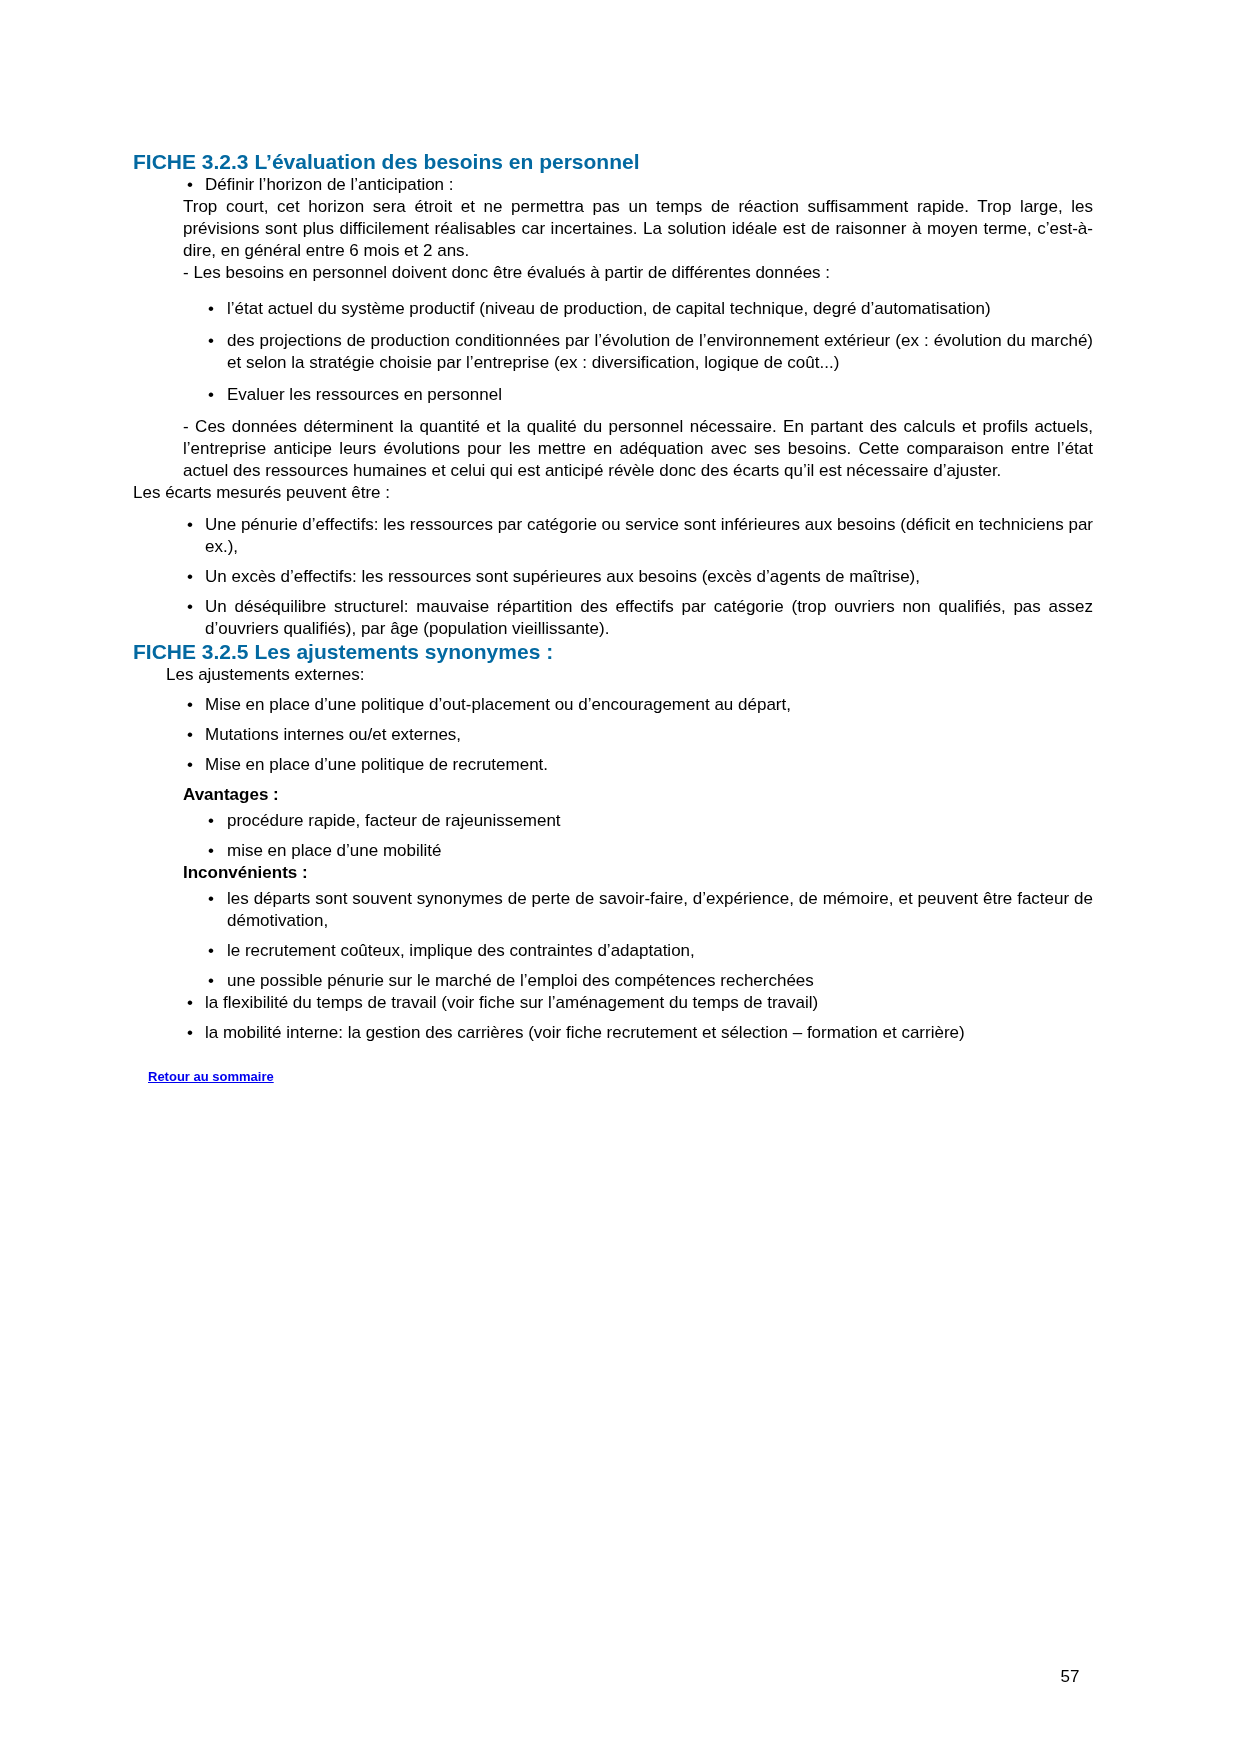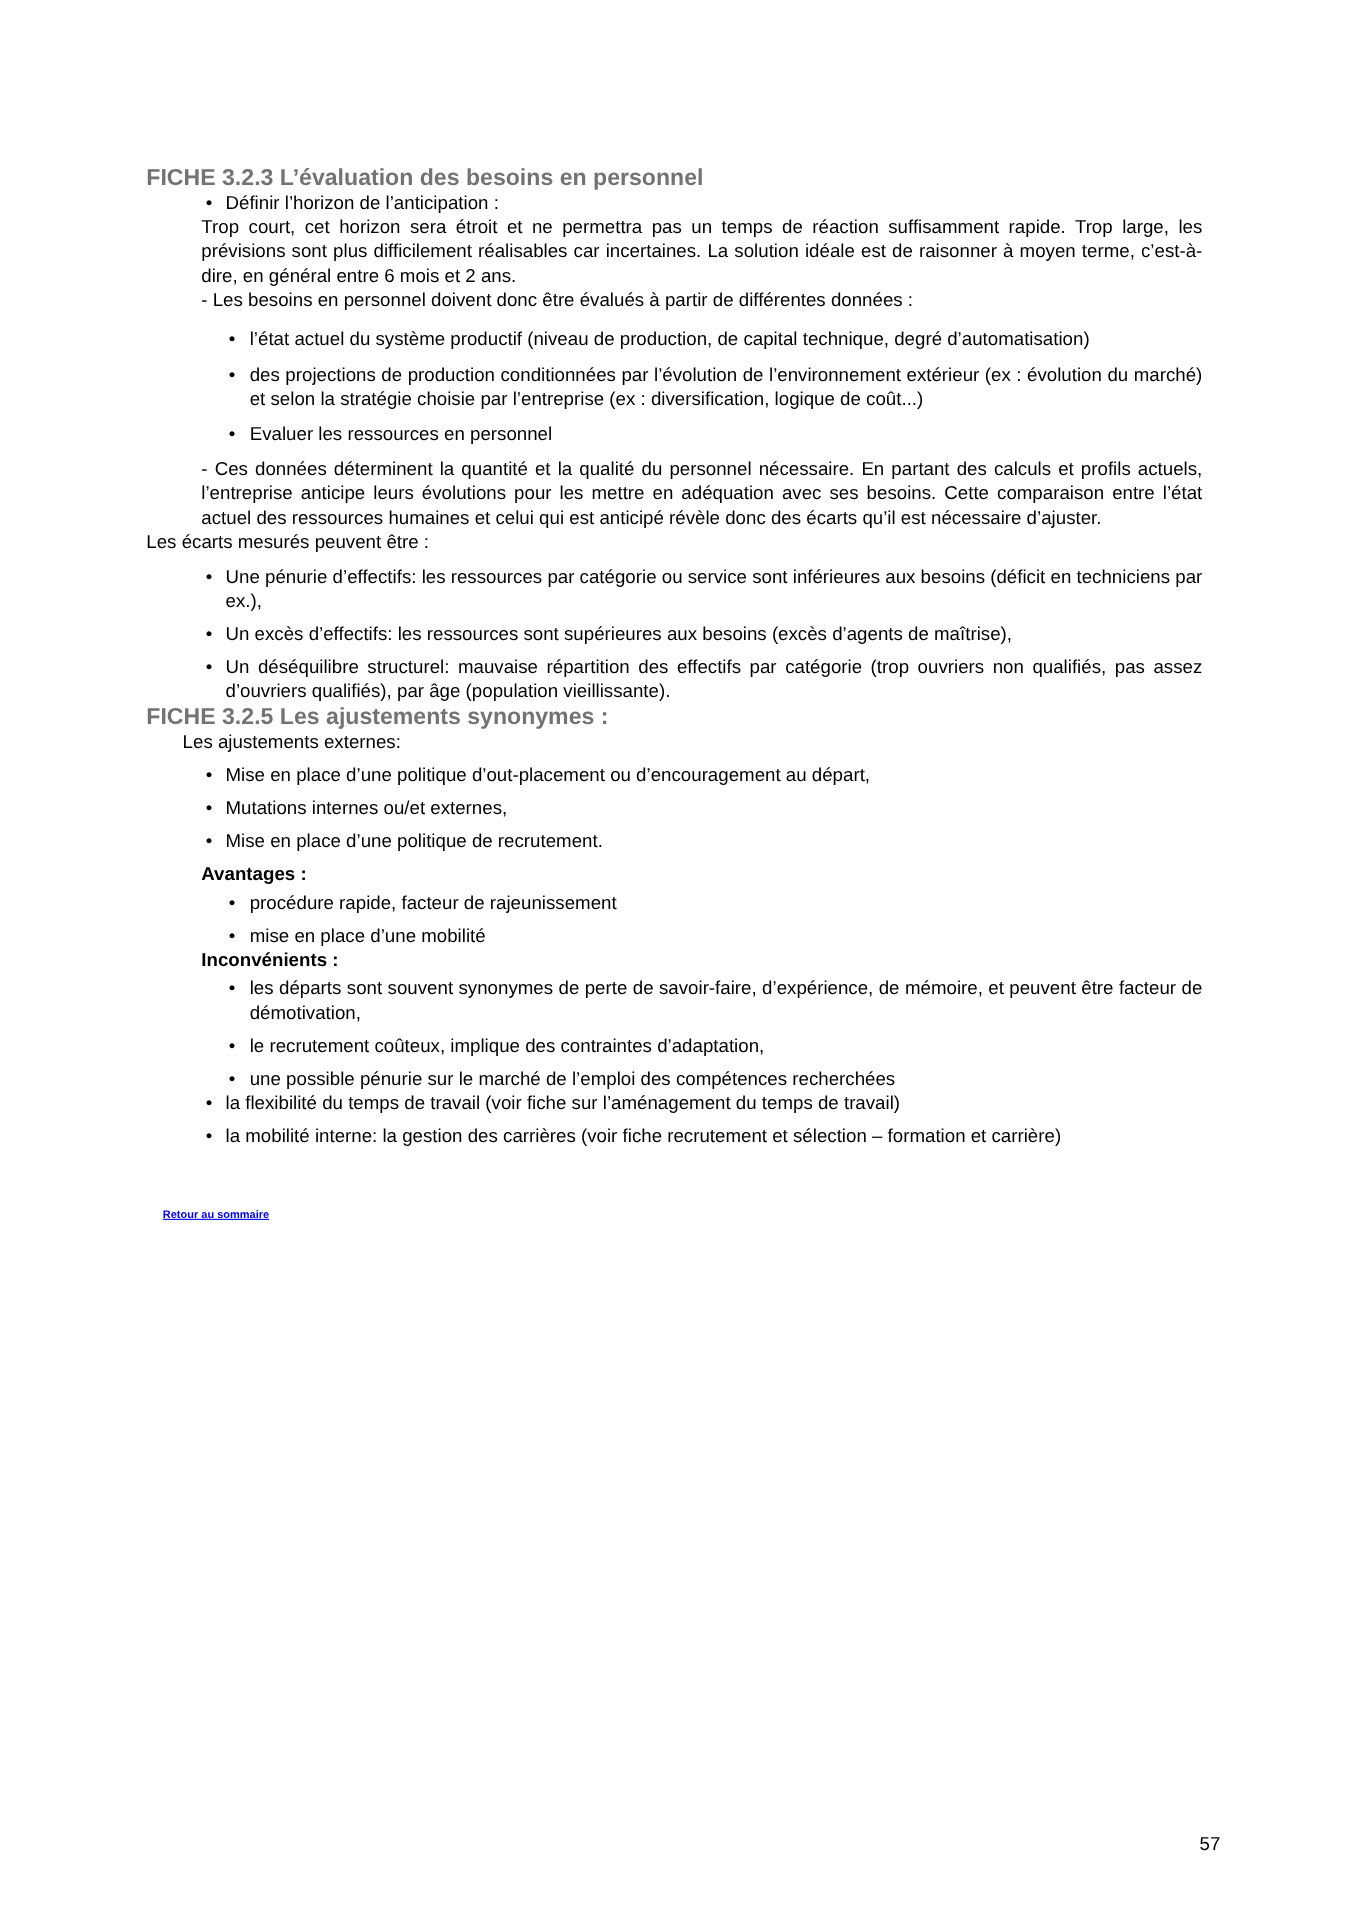--- a/index.html
+++ b/index.html
@@ -7,21 +7,21 @@
     position:relative;
     width:1241px;height:1751px;
     background:#ffffff;
     box-sizing:border-box;
     padding:150px 148px 0 133px;
     font-family:"Liberation Sans", sans-serif;
     font-size:17px;line-height:22px;color:#000;
     margin:0 auto;
     overflow:hidden;
   }
-  h1.fiche{font-size:21px;line-height:24px;font-weight:bold;color:#737373;margin:0;}
+  h1.fiche{font-size:21px;line-height:24px;font-weight:bold;color:#0369a1;margin:0;}
   p{margin:0;}
   .just{text-align:justify;}
   .ind1{margin-left:33px;}
   .ind2{margin-left:50px;}
   .bold{font-weight:bold;}
   .li{display:flex;}
   .li1{margin-left:54px;}
   .li2{margin-left:75px;}
   .li1 .mk{flex:0 0 18px;}
   .li2 .mk{flex:0 0 19px;}
@@ -32,30 +32,30 @@
   .mb8{margin-bottom:8px;}
   .mb10{margin-bottom:10px;}
   .mb14{margin-bottom:14px;}
   .mb28{margin-bottom:28px;}
   .mb32{margin-bottom:32px;}
   .mb33{margin-bottom:33px;}
   .mt60{margin-top:60px;}
   .mt64{margin-top:64px;}
   .sommaire-link{
     display:inline-block;
-    margin-top:52px;margin-left:15px;
-    font-size:10px;line-height:18px;
+    margin-top:24px;margin-left:15px;
+    font-size:13px;line-height:18px;
     font-weight:bold;
     color:#0000EE;
     text-decoration:underline;
     cursor:pointer;
   }
   .pageno{
     position:absolute;
-    top:1666px;left:1076px;width:48px;
+    top:1666px;left:1046px;width:48px;
     text-align:center;
     font-size:17px;
   }
 </style>
 </head>
 <body>
 
 <div class="page">
 
   

